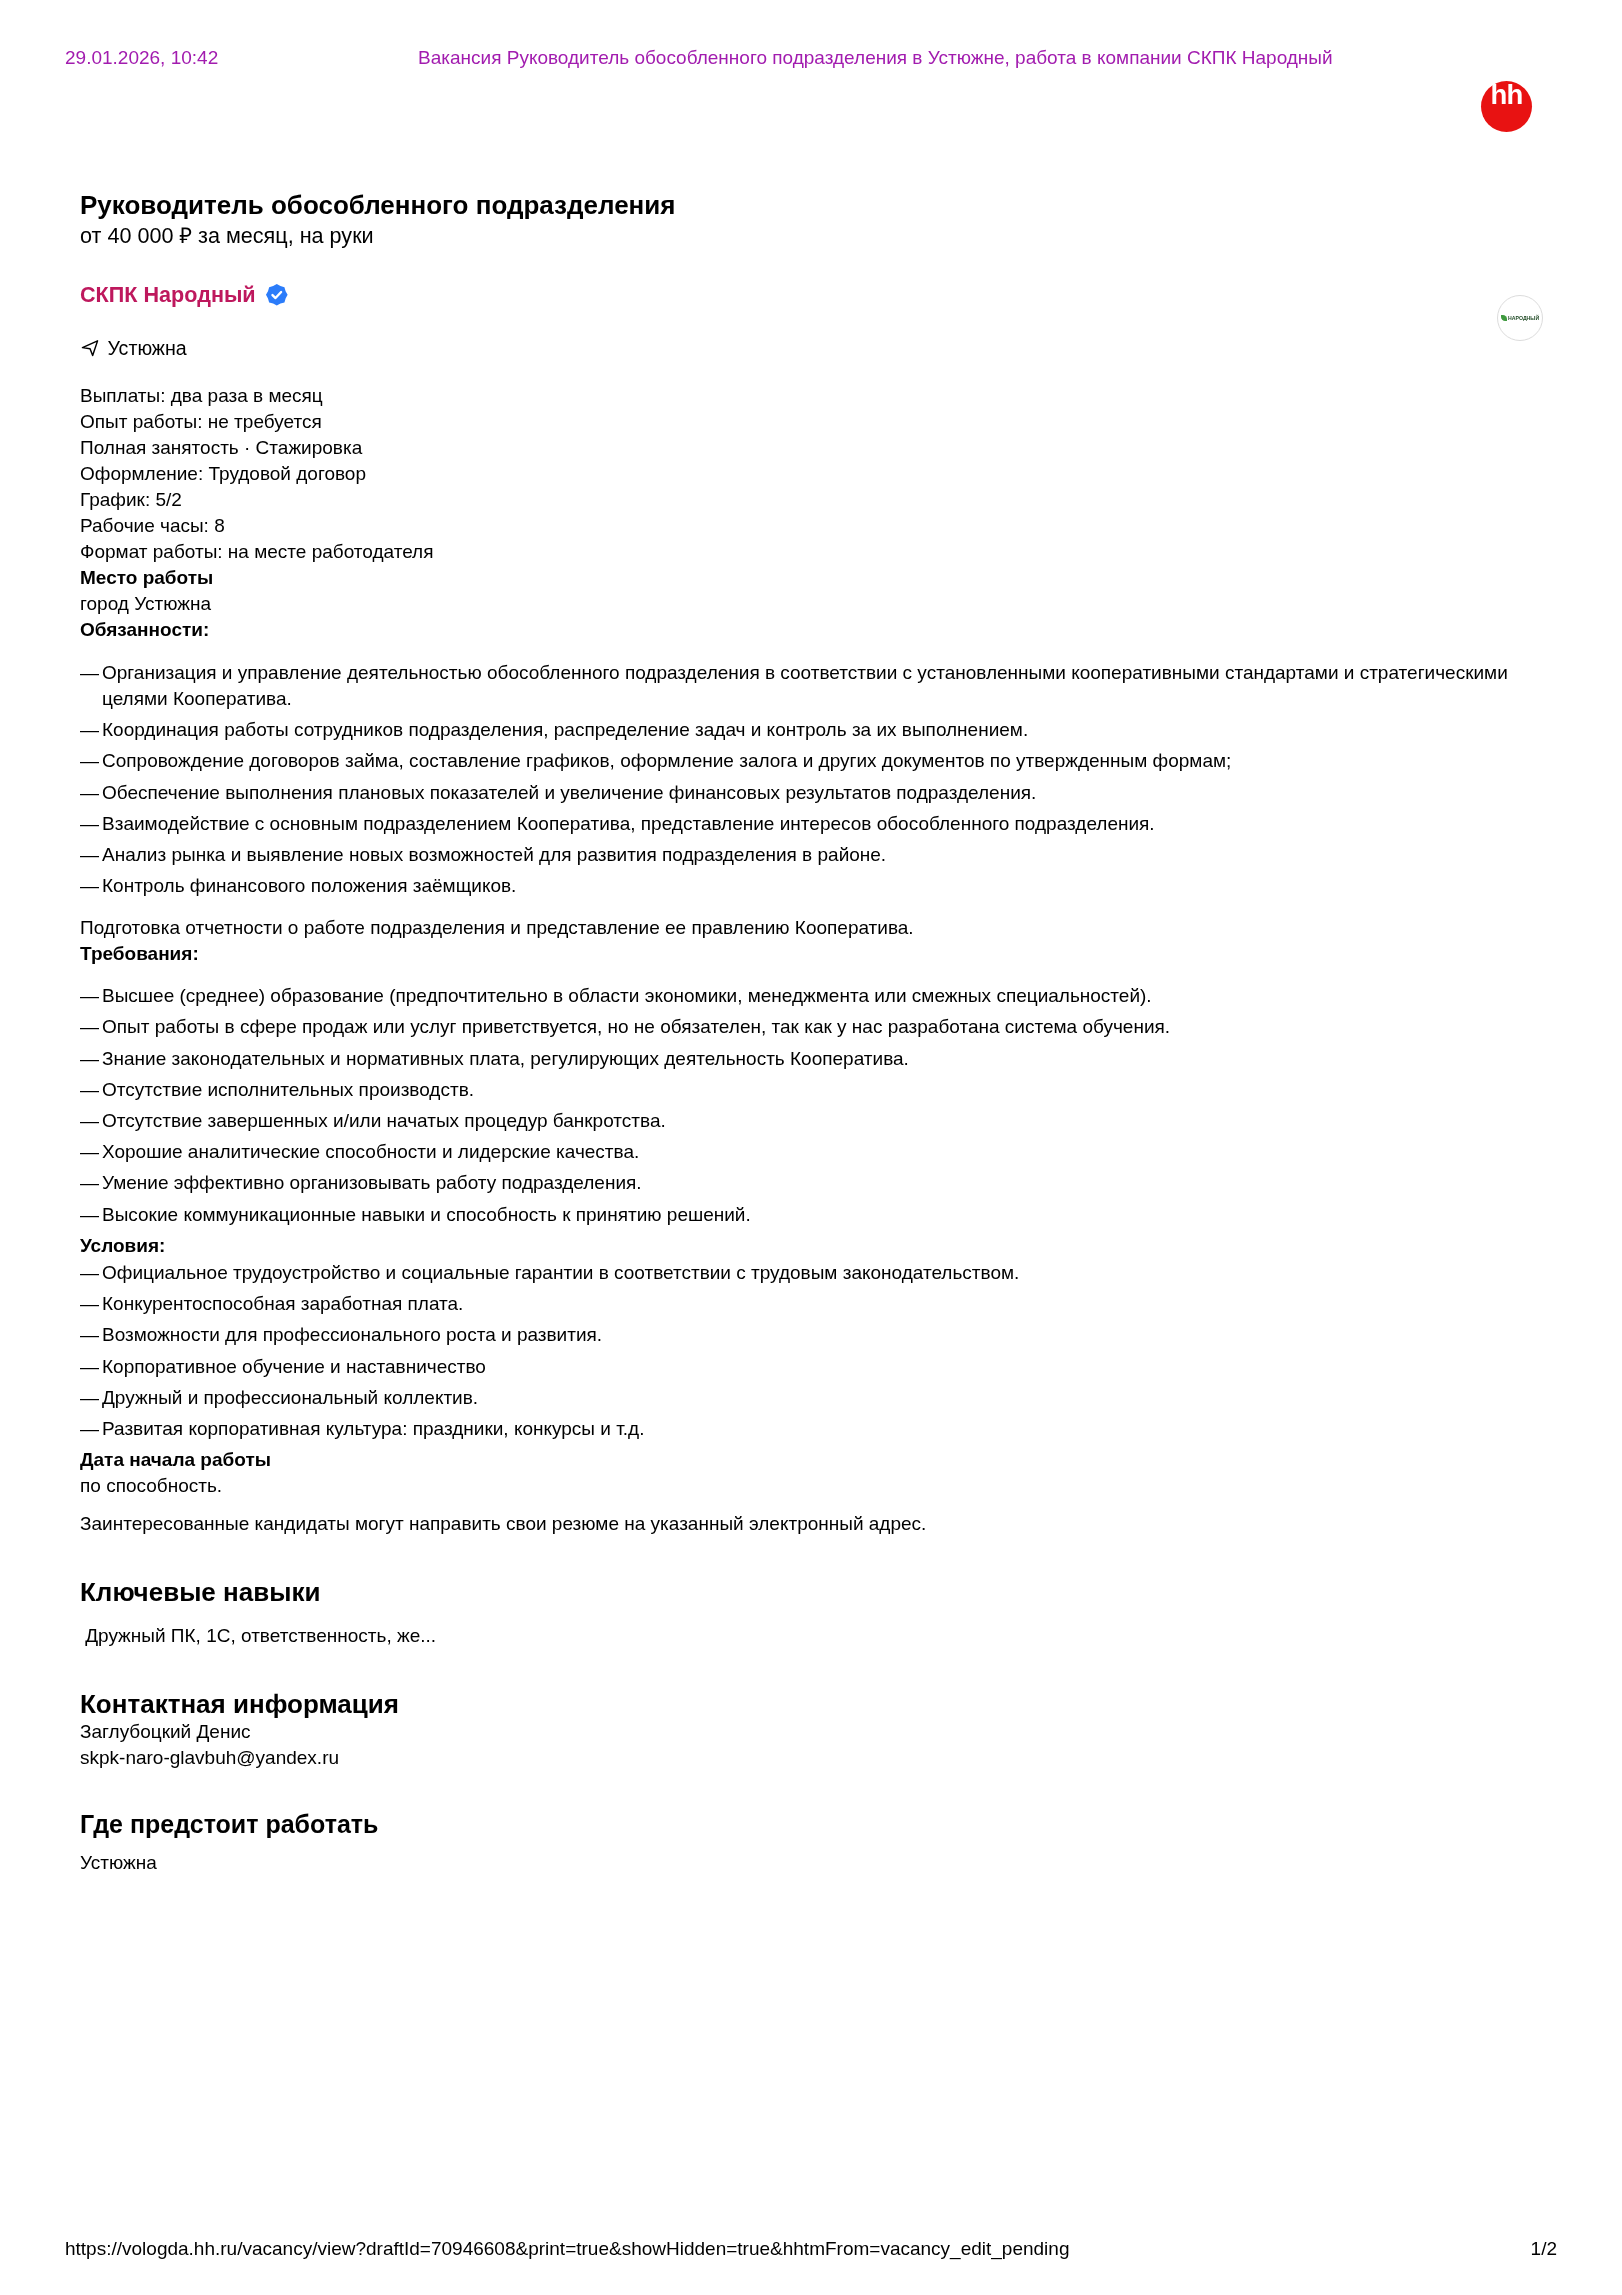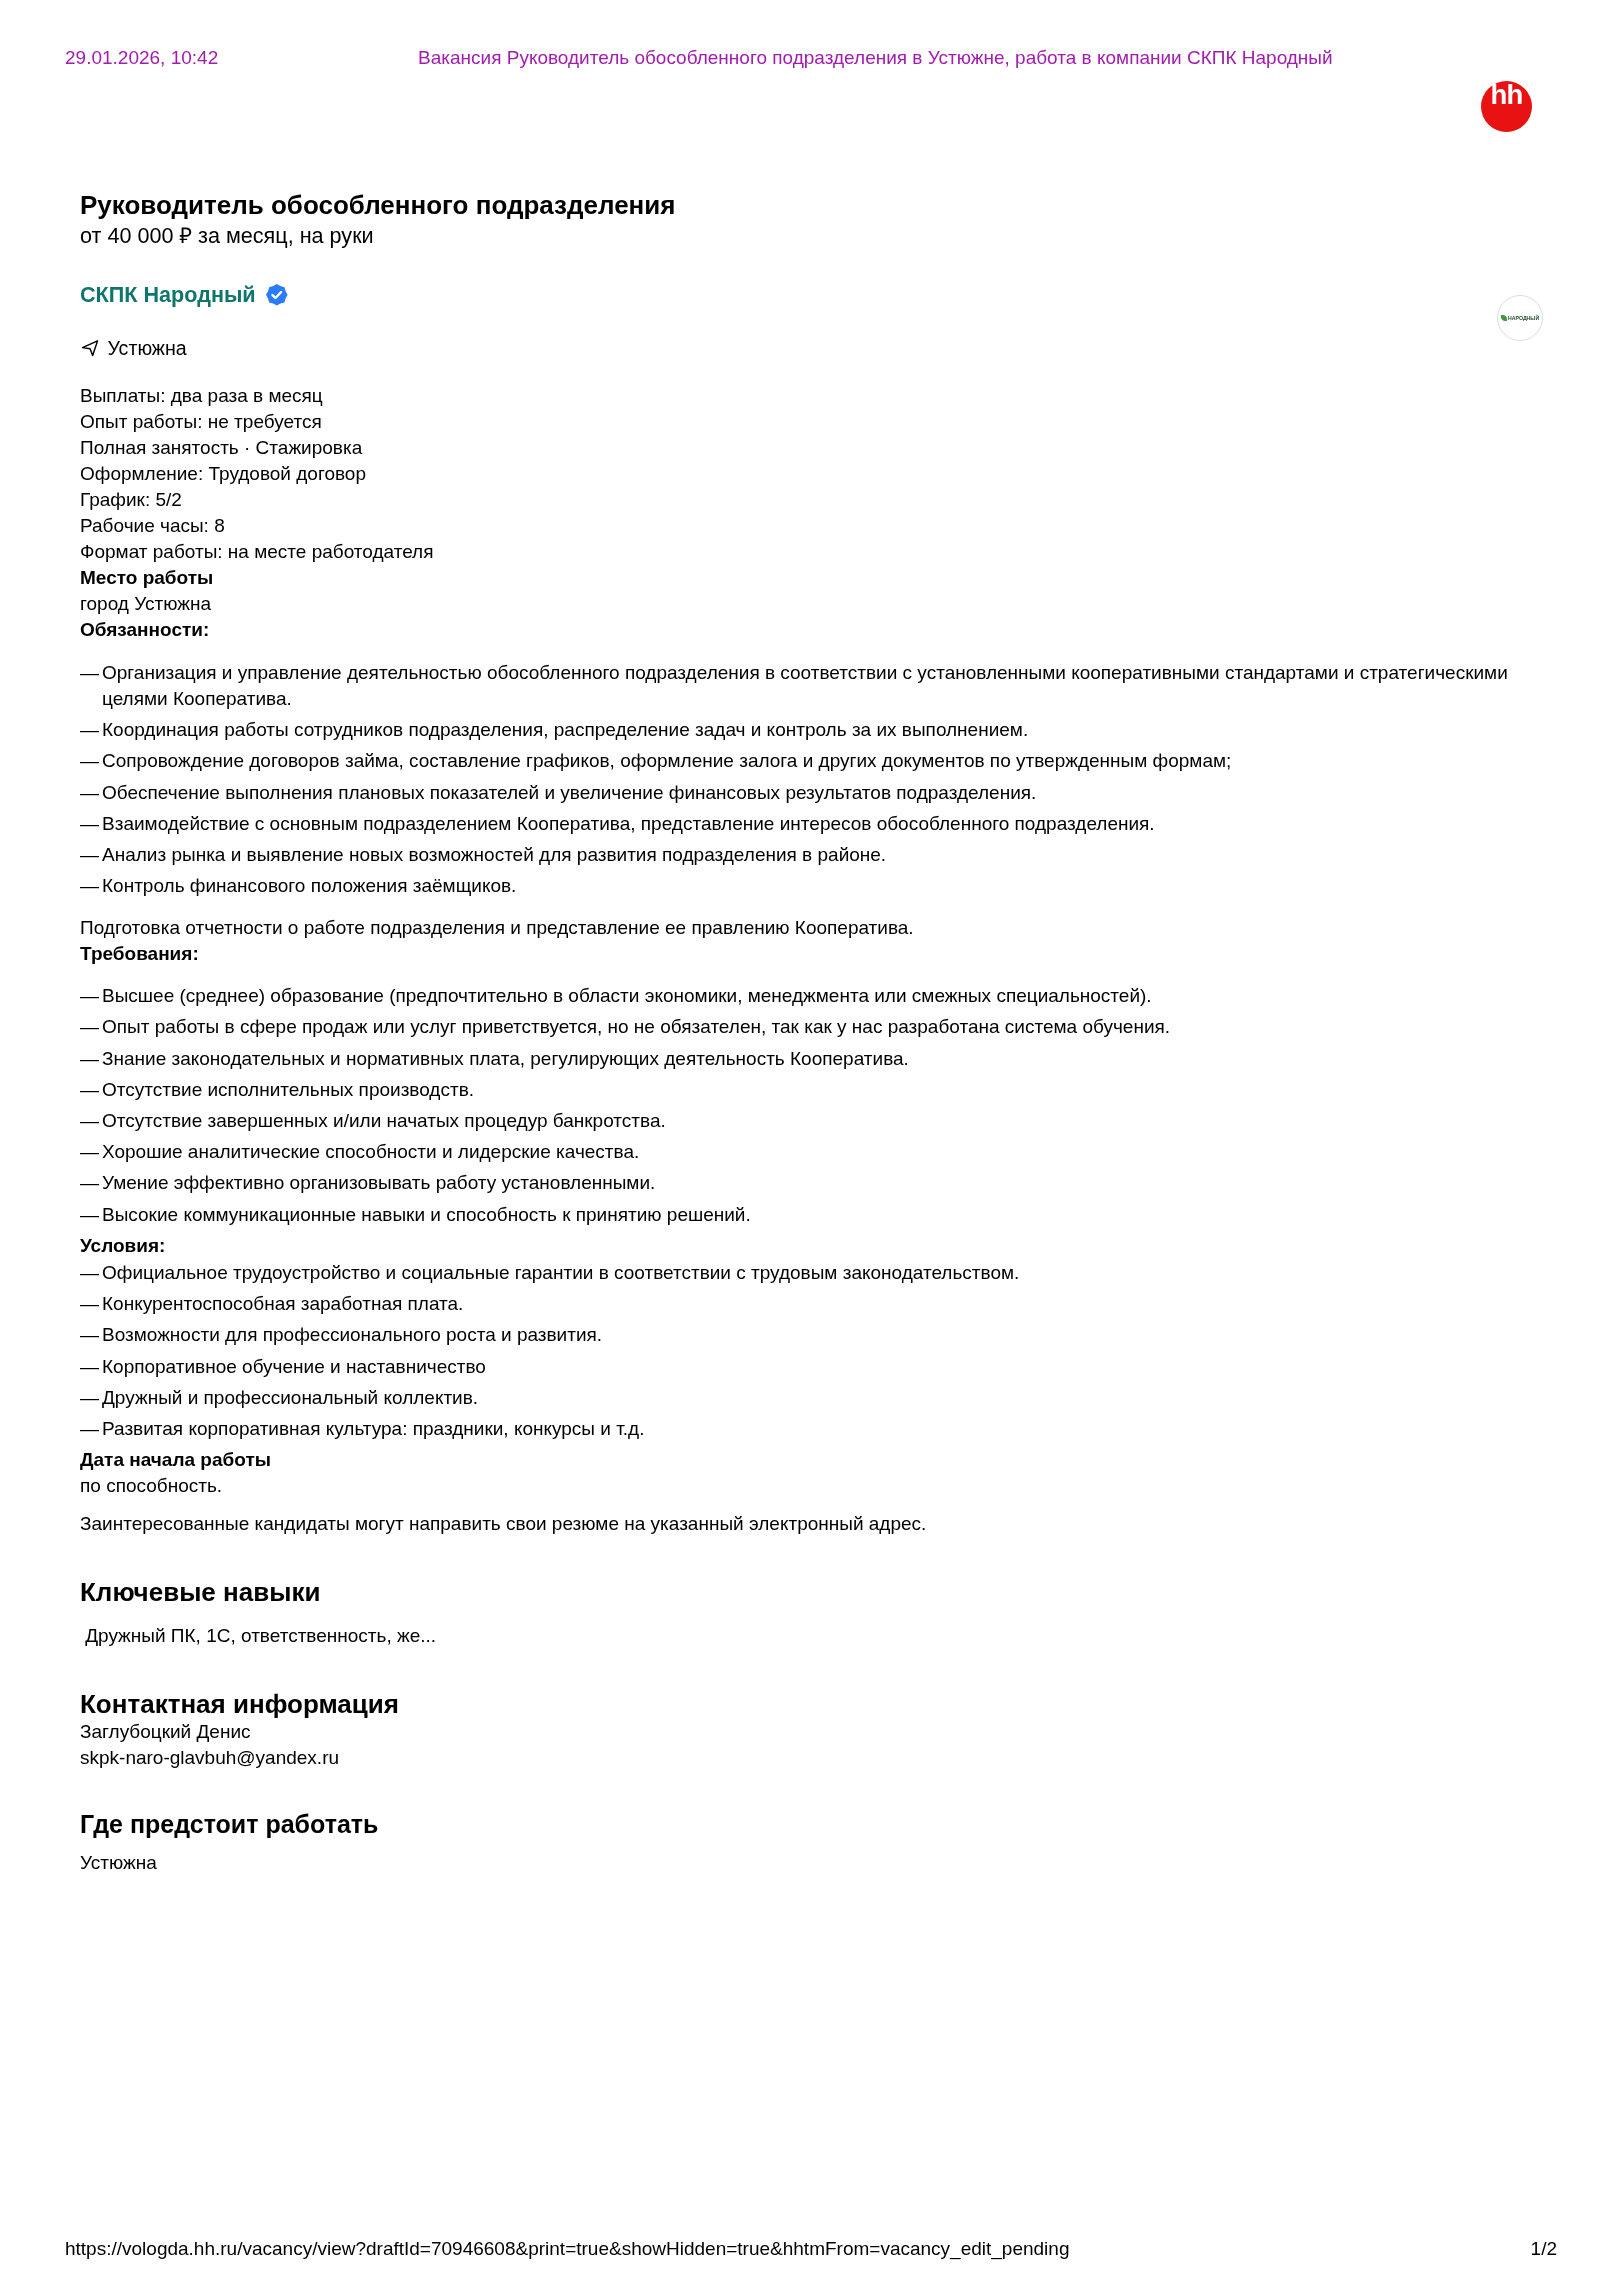--- a/index.html
+++ b/index.html
@@ -35,21 +35,21 @@
   .company-logo-text{font-size:5.2px;font-weight:bold;color:#234d28;letter-spacing:0;white-space:nowrap;}
 
   
   .content{position:absolute;left:80px;top:0;width:1477px;font-size:19px;line-height:26px;}
   .content p{margin:0;}
 
   .vacancy-title{font-size:26px;line-height:31px;font-weight:bold;margin:190px 0 0 0;}
   .salary{font-size:21.6px;line-height:29px;margin-top:17px;}
 
   .company-row{margin-top:30px;display:flex;align-items:center;gap:9.2px;}
-  .company-link{font-size:21.6px;line-height:29px;font-weight:bold;color:#0f766e;text-decoration:none;cursor:pointer;}
+  .company-link{font-size:21.6px;line-height:29px;font-weight:bold;color:#be185d;text-decoration:none;cursor:pointer;}
   .badge-icon{width:23.6px;height:23.6px;flex:none;display:block;}
 
   .location-row{margin-top:26px;display:flex;align-items:center;gap:7.9px;font-size:19.6px;line-height:26px;}
   .nav-icon{width:19.6px;height:19.6px;flex:none;display:block;}
 
   .details{margin-top:22px;}
   .subhead{font-weight:bold;margin:0;}
   .mt-workplace{margin-top:19.6px;}
   .mt-duties-head{margin-top:46px;}
 
@@ -183,21 +183,21 @@
       <li>
           <span class="dash">—</span>
           <span class="item-text">Отсутствие завершенных и/или начатых процедур банкротства.</span>
         </li>
       <li>
           <span class="dash">—</span>
           <span class="item-text">Хорошие аналитические способности и лидерские качества.</span>
         </li>
       <li>
           <span class="dash">—</span>
-          <span class="item-text">Умение эффективно организовывать работу установленными.</span>
+          <span class="item-text">Умение эффективно организовывать работу подразделения.</span>
         </li>
       <li>
           <span class="dash">—</span>
           <span class="item-text">Высокие коммуникационные навыки и способность к принятию решений.</span>
         </li>
     </ul>
 
     <p class="subhead mt-cond-head">Условия:</p>
     <ul class="dash-list tight">
       <li>

